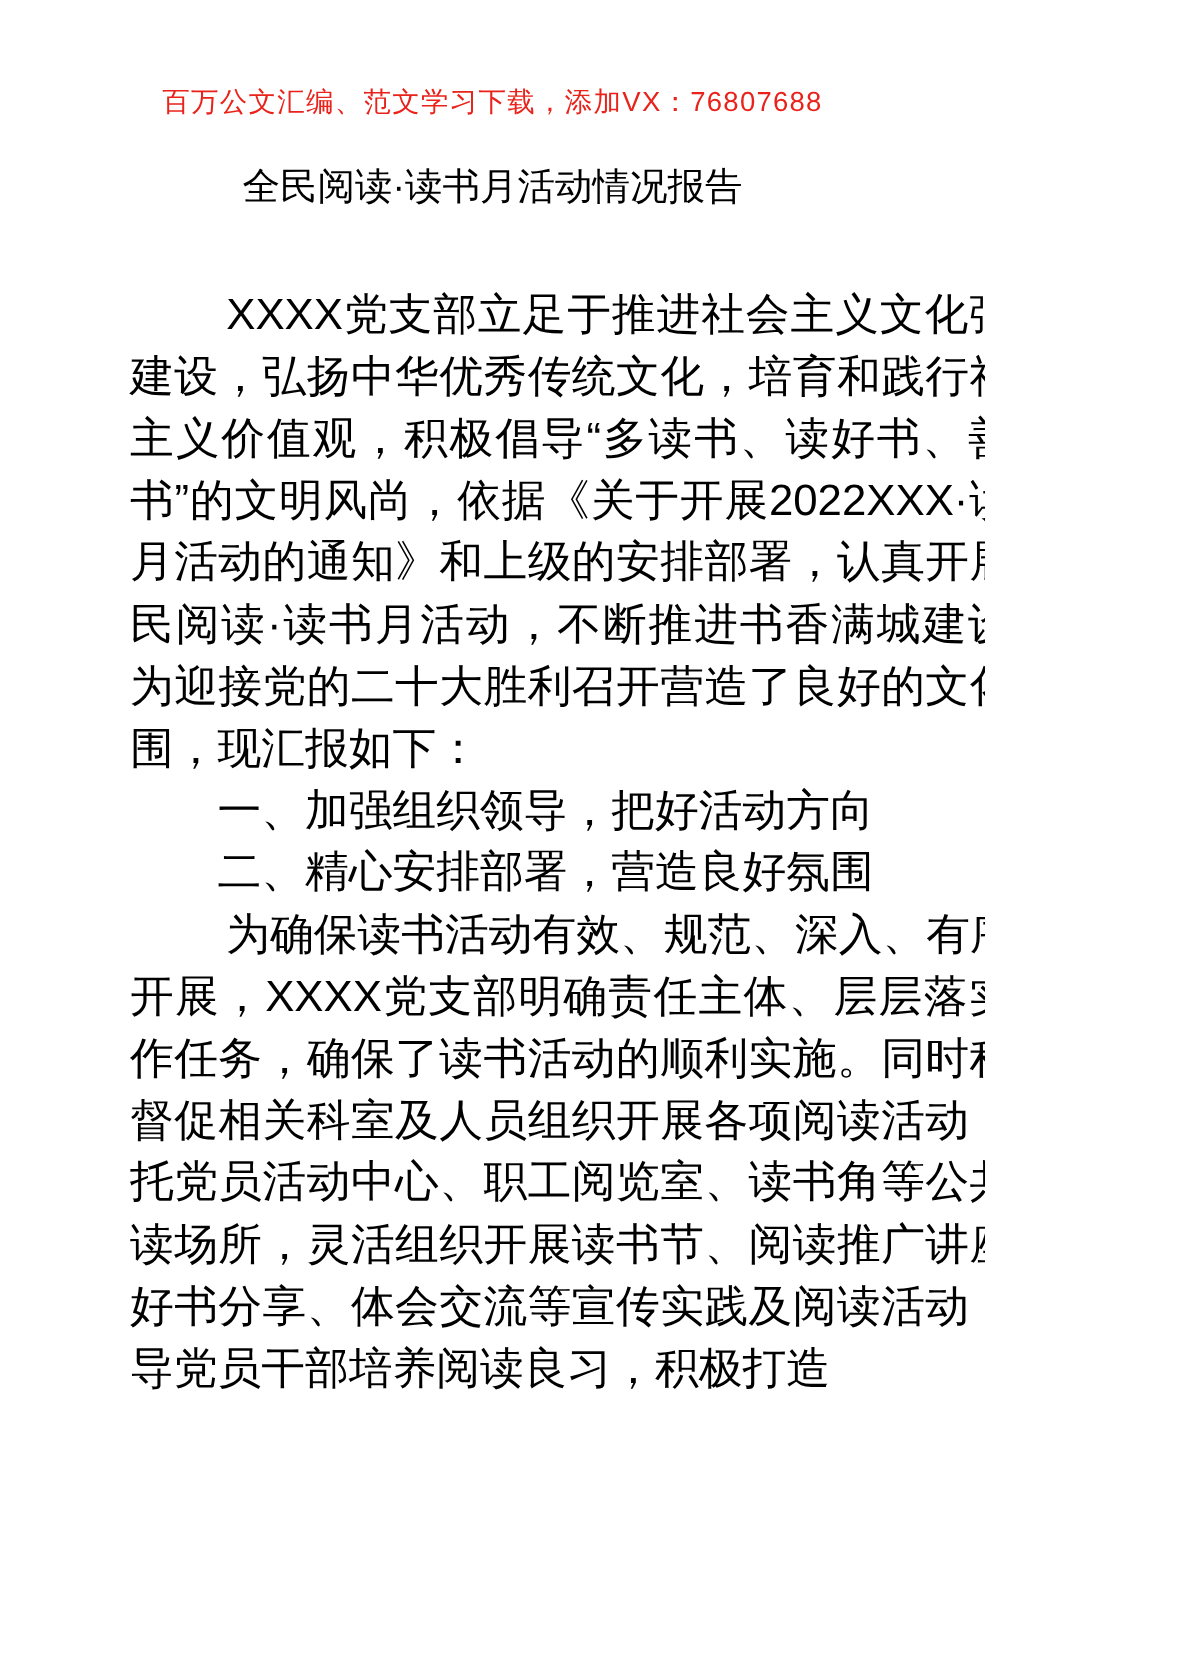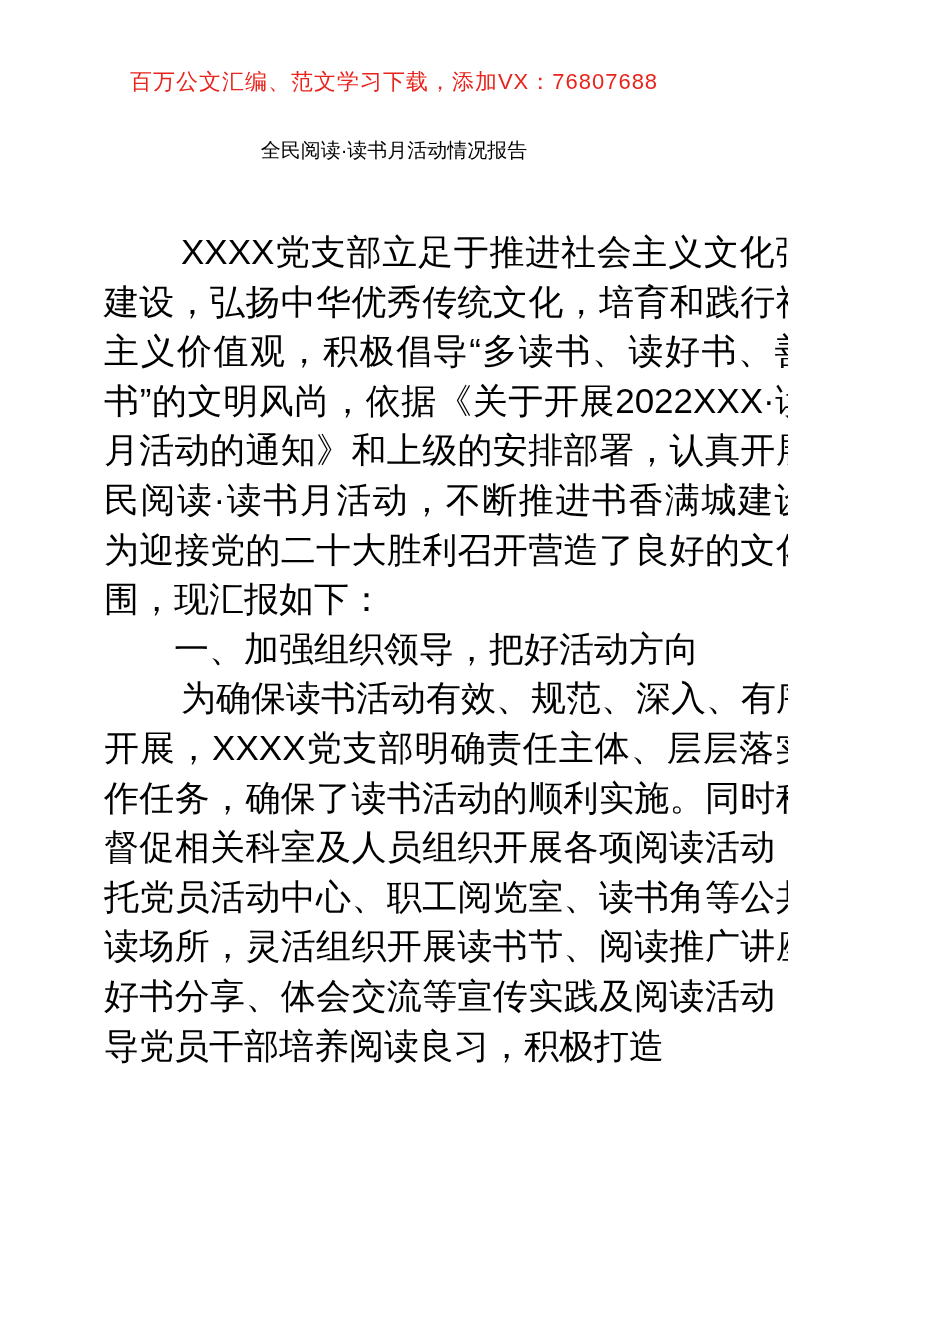--- a/index.html
+++ b/index.html
@@ -27,21 +27,21 @@
     letter-spacing: 1px;
     color: #e9231b;
   }
   .doc-title {
     position: absolute;
     top: 136px;
     left: 0;
     right: 0;
     margin: 0;
     text-align: center;
-    font-size: 20px;
+    font-size: 30px;
     line-height: 28px;
     font-weight: normal;
     color: #000000;
   }
   .doc-body {
     position: absolute;
     top: 227px;
     left: 104px;
     width: 742px;
     font-size: 35px;
@@ -63,15 +63,16 @@
 </style>
 </head>
 <body>
 
 <div class="page">
   <div class="watermark" style="color: rgb(233, 35, 27);">百万公文汇编、范文学习下载，添加VX：76807688</div>
   <h1 class="doc-title">全民阅读·读书月活动情况报告</h1>
   <div class="doc-body">
       <p class="para">XXXX党支部立足于推进社会主义文化强国建设，弘扬中华优秀传统文化，培育和践行社会主义价值观，积极倡导“多读书、读好书、善读书”的文明风尚，依据《关于开展2022XXX·读书月活动的通知》和上级的安排部署，认真开展全民阅读·读书月活动，不断推进书香满城建设，为迎接党的二十大胜利召开营造了良好的文化氛围，现汇报如下：</p>
       <p class="heading">一、加强组织领导，把好活动方向</p>
+      <p class="heading">二、精心安排部署，营造良好氛围</p>
       <p class="para">为确保读书活动有效、规范、深入、有序地开展，XXXX党支部明确责任主体、层层落实工作任务，确保了读书活动的顺利实施。同时积极督促相关科室及人员组织开展各项阅读活动，依托党员活动中心、职工阅览室、读书角等公共阅读场所，灵活组织开展读书节、阅读推广讲座、好书分享、体会交流等宣传实践及阅读活动，引导党员干部培养阅读良习，积极打造</p>
     </div>
 </div>
 
 </body></html>

